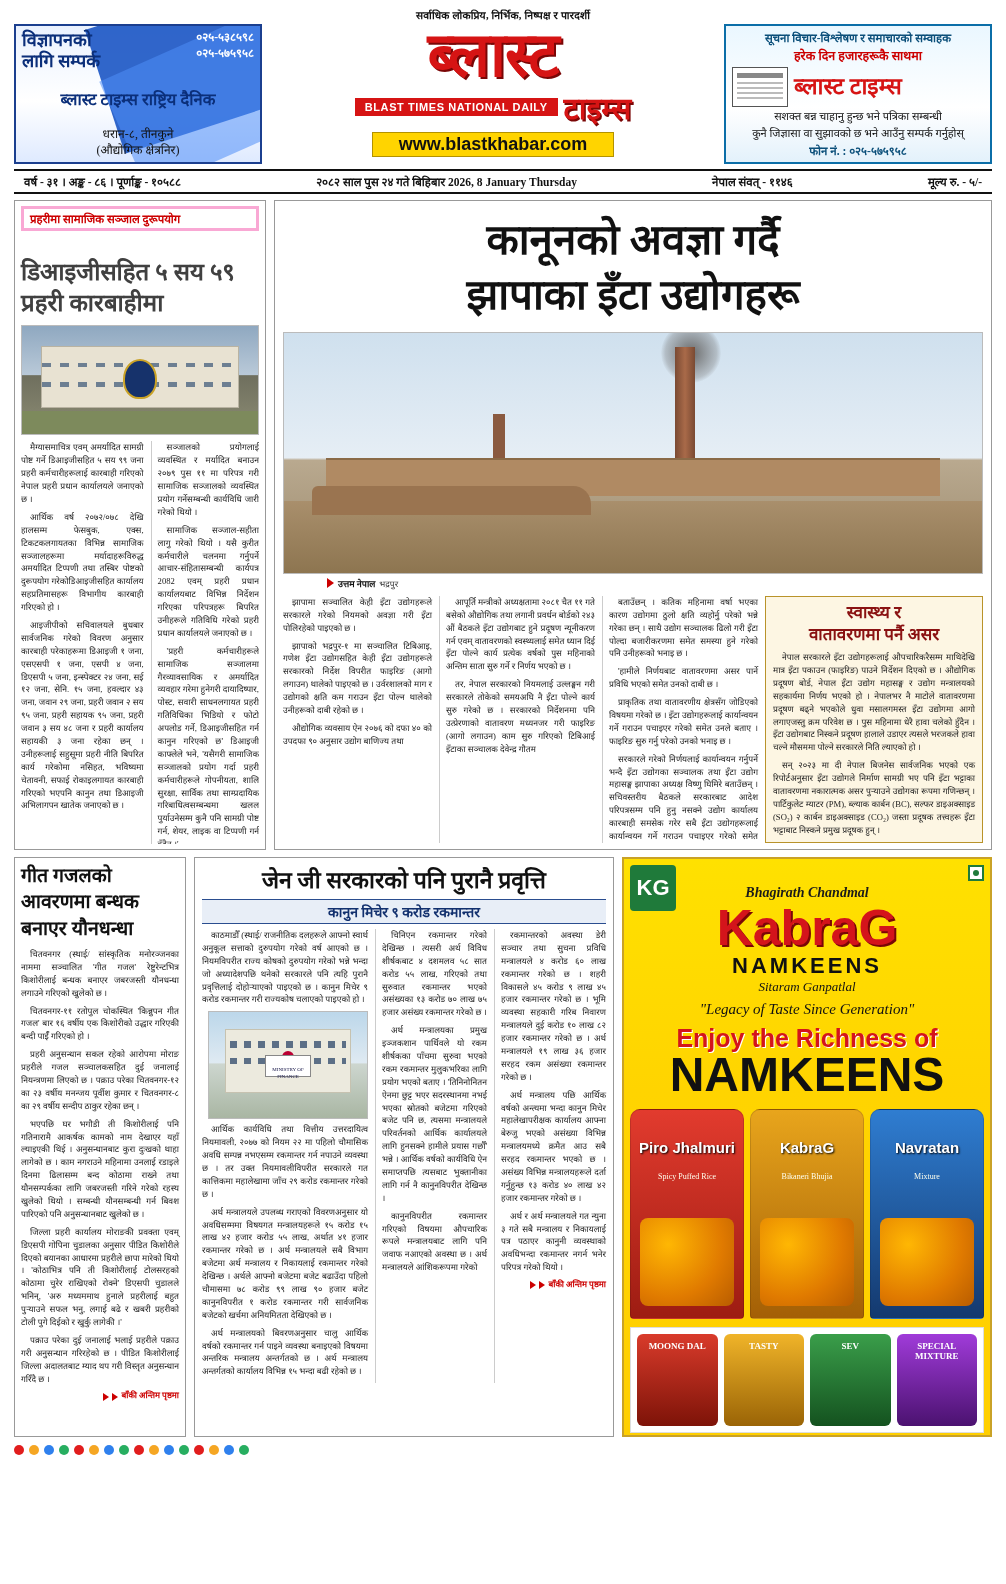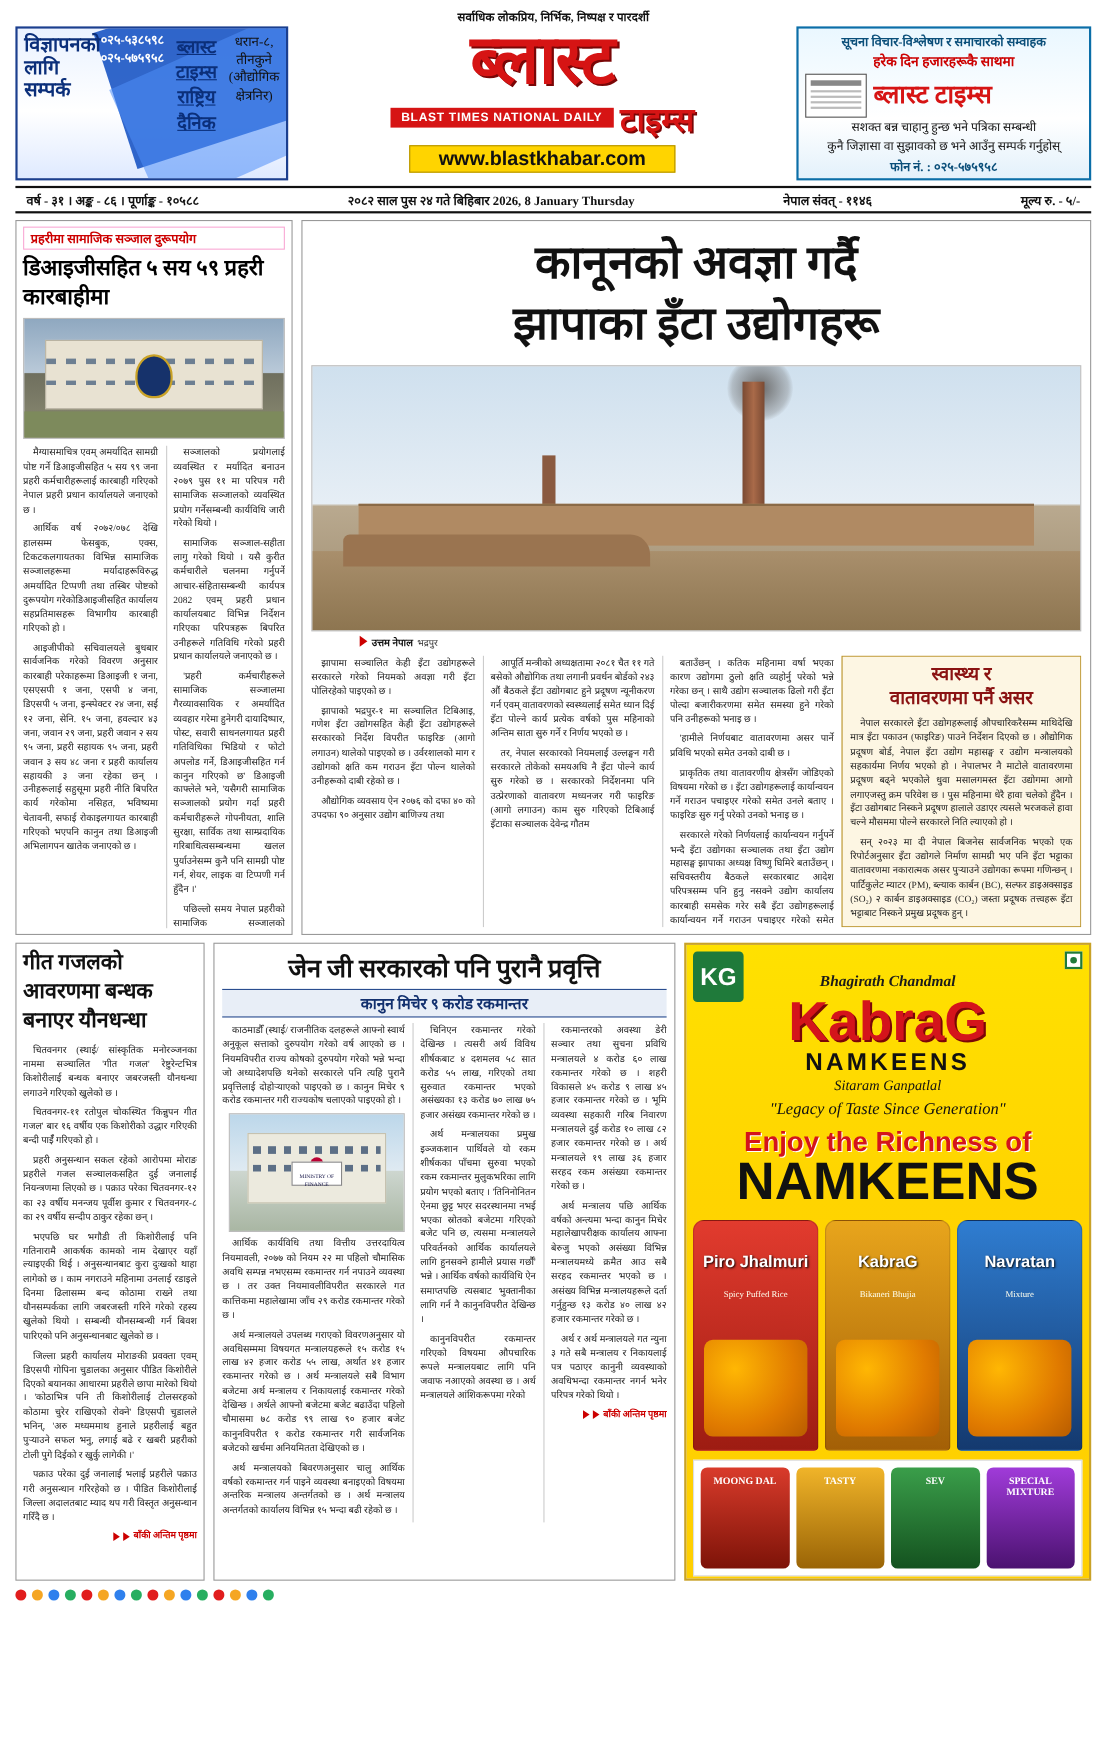--- a/index.html
+++ b/index.html
@@ -28,38 +28,38 @@
     gap:6px;
     height:140px;
   }
   .ad-left {
     width:248px;
     border:2px solid #1b3f8f;
     background:linear-gradient(180deg,#eaf2ff 0%,#ffffff 55%,#dfeaff 100%);
     position:relative;
     overflow:hidden;
     padding:4px 6px;
-    display:flex; flex-direction:row; justify-content:space-between;
+    display:flex; flex-direction:column; justify-content:space-between;
   }
   .ad-left .swoosh {
     position:absolute; right:-40px; top:-30px;
     width:200px; height:130px; background:#1b55c4;
     transform:rotate(-18deg); opacity:.9;
   }
   .ad-left .swoosh2 {
     position:absolute; right:-55px; top:10px;
     width:200px; height:120px; background:#4f8ef7;
     transform:rotate(-24deg); opacity:.55;
   }
   .ad-left .row1 { position:relative; z-index:2; display:flex; justify-content:space-between; align-items:flex-start;}
   .ad-left .lbl {
     font-size:18px; font-weight:bold; color:#0b2f7a; line-height:1.15;
   }
   .ad-left .phones { font-size:11.5px; font-weight:bold; color:#ffffff; text-align:right; line-height:1.35; }
-  .ad-left .name { position:relative; z-index:2; font-size:16.5px; font-weight:bold; color:#0b2f7a; text-align:center;text-decoration:underline; }
+  .ad-left .name { position:relative; z-index:2; font-size:16.5px; font-weight:bold; color:#0b2f7a; text-align:center; }
   .ad-left .sub { position:relative; z-index:2; font-size:12px; text-align:center; color:#111; line-height:1.35; }
 
   .logo-wrap {
     flex:1; position:relative; display:flex; flex-direction:column; align-items:center; justify-content:flex-start;
   }
   .logo-title {
     font-family:"Liberation Sans", sans-serif;
     font-size:62px; font-weight:bold; color:#d61414; line-height:.95;
     text-shadow:2px 2px 0 #7a0606;
     letter-spacing:-1px;
@@ -106,25 +106,25 @@
   .infobar span { white-space:nowrap; }
 
   
   .main {
     margin-top:6px;
     display:flex; gap:8px;
     height:650px;
   }
   .col-left { width:252px; border:1px solid #999; padding:5px 6px; display:flex; flex-direction:column;}
   .kicker {
-    display:inline-block; border:1px solid #f9a8d4; color:#c00;
+    display:inline-block; border:3px solid #f9a8d4; color:#c00;
     font-size:11.5px; font-weight:bold; padding:2px 6px; margin-bottom:4px;
   }
   .lead-head {
-    font-size:20px; font-weight:bold; line-height:1.3; color:#000000;
+    font-size:24px; font-weight:bold; line-height:1.3; color:#404040;margin-top:22px;
   }
   .photo {
     margin-top:6px; width:100%; height:110px;
     background:linear-gradient(180deg,#8fa8c0 0%,#b9c9d8 45%,#6f6f5e 46%,#8d8d74 100%);
     position:relative; overflow:hidden; border:1px solid #bbb;
   }
   .photo .bldg {
     position:absolute; left:8%; top:18%; width:84%; height:58%;
     background:#e8e2d2; border:1px solid #b9b3a2;
   }

